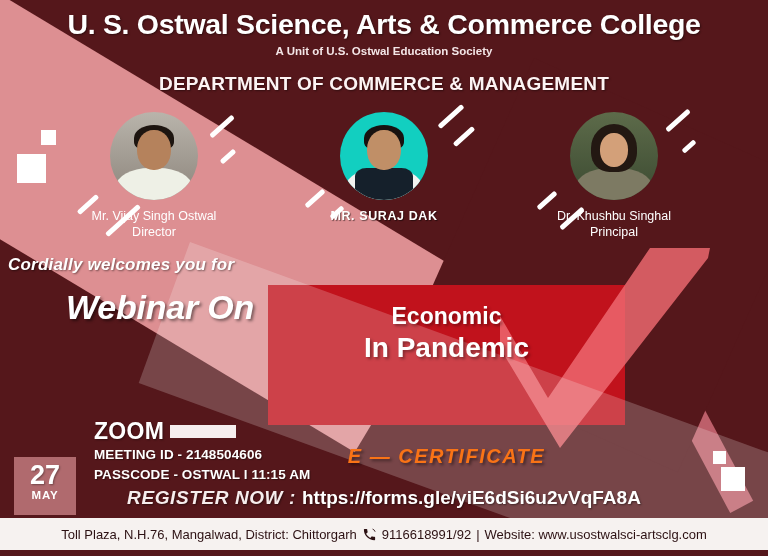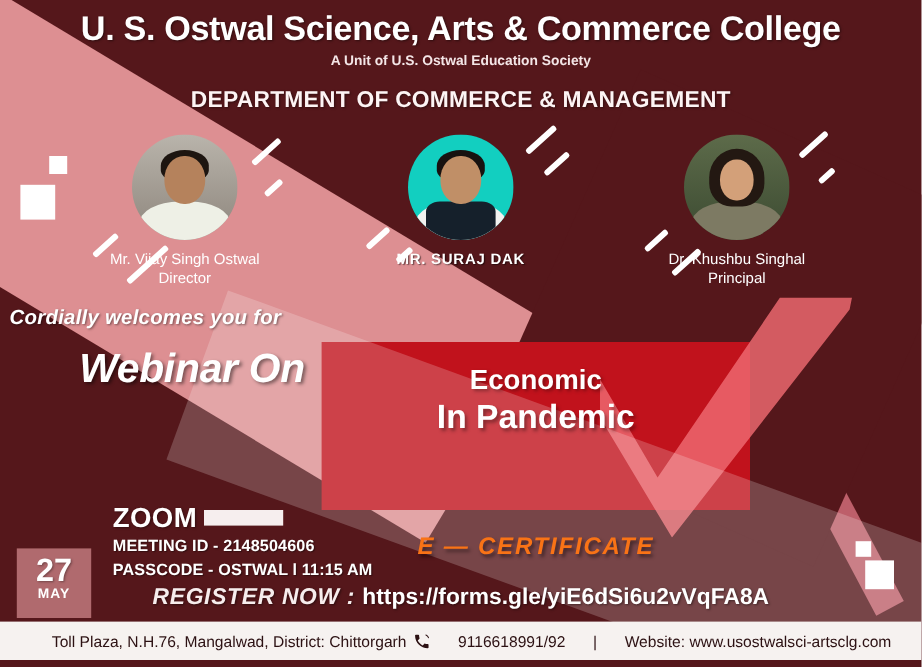--- a/index.html
+++ b/index.html
@@ -224,21 +224,21 @@
   }
 
   
   #footer {
     position: absolute; left: 0; bottom: 0; width: 768px; height: 38px;
     background: #f6f2f0;
     display: flex; align-items: center; justify-content: center;
     gap: 5px; white-space: nowrap;
     border-bottom: 6px solid #55171b;
   }
-  .foot-text { font-size: 13px; color: #2c1113; margin-left: 18px; }
+  .foot-text { font-size: 13px; color: #2c1113; }
   #phone-icon { display: inline-flex; align-items: center; }
 </style>
 </head>
 <body>
 
 <div id="poster">
 
   <div class="shape" id="band-topleft"></div>
   <div class="shape" id="band-right"></div>
   <div class="shape" id="wedge-right-dark"></div>

